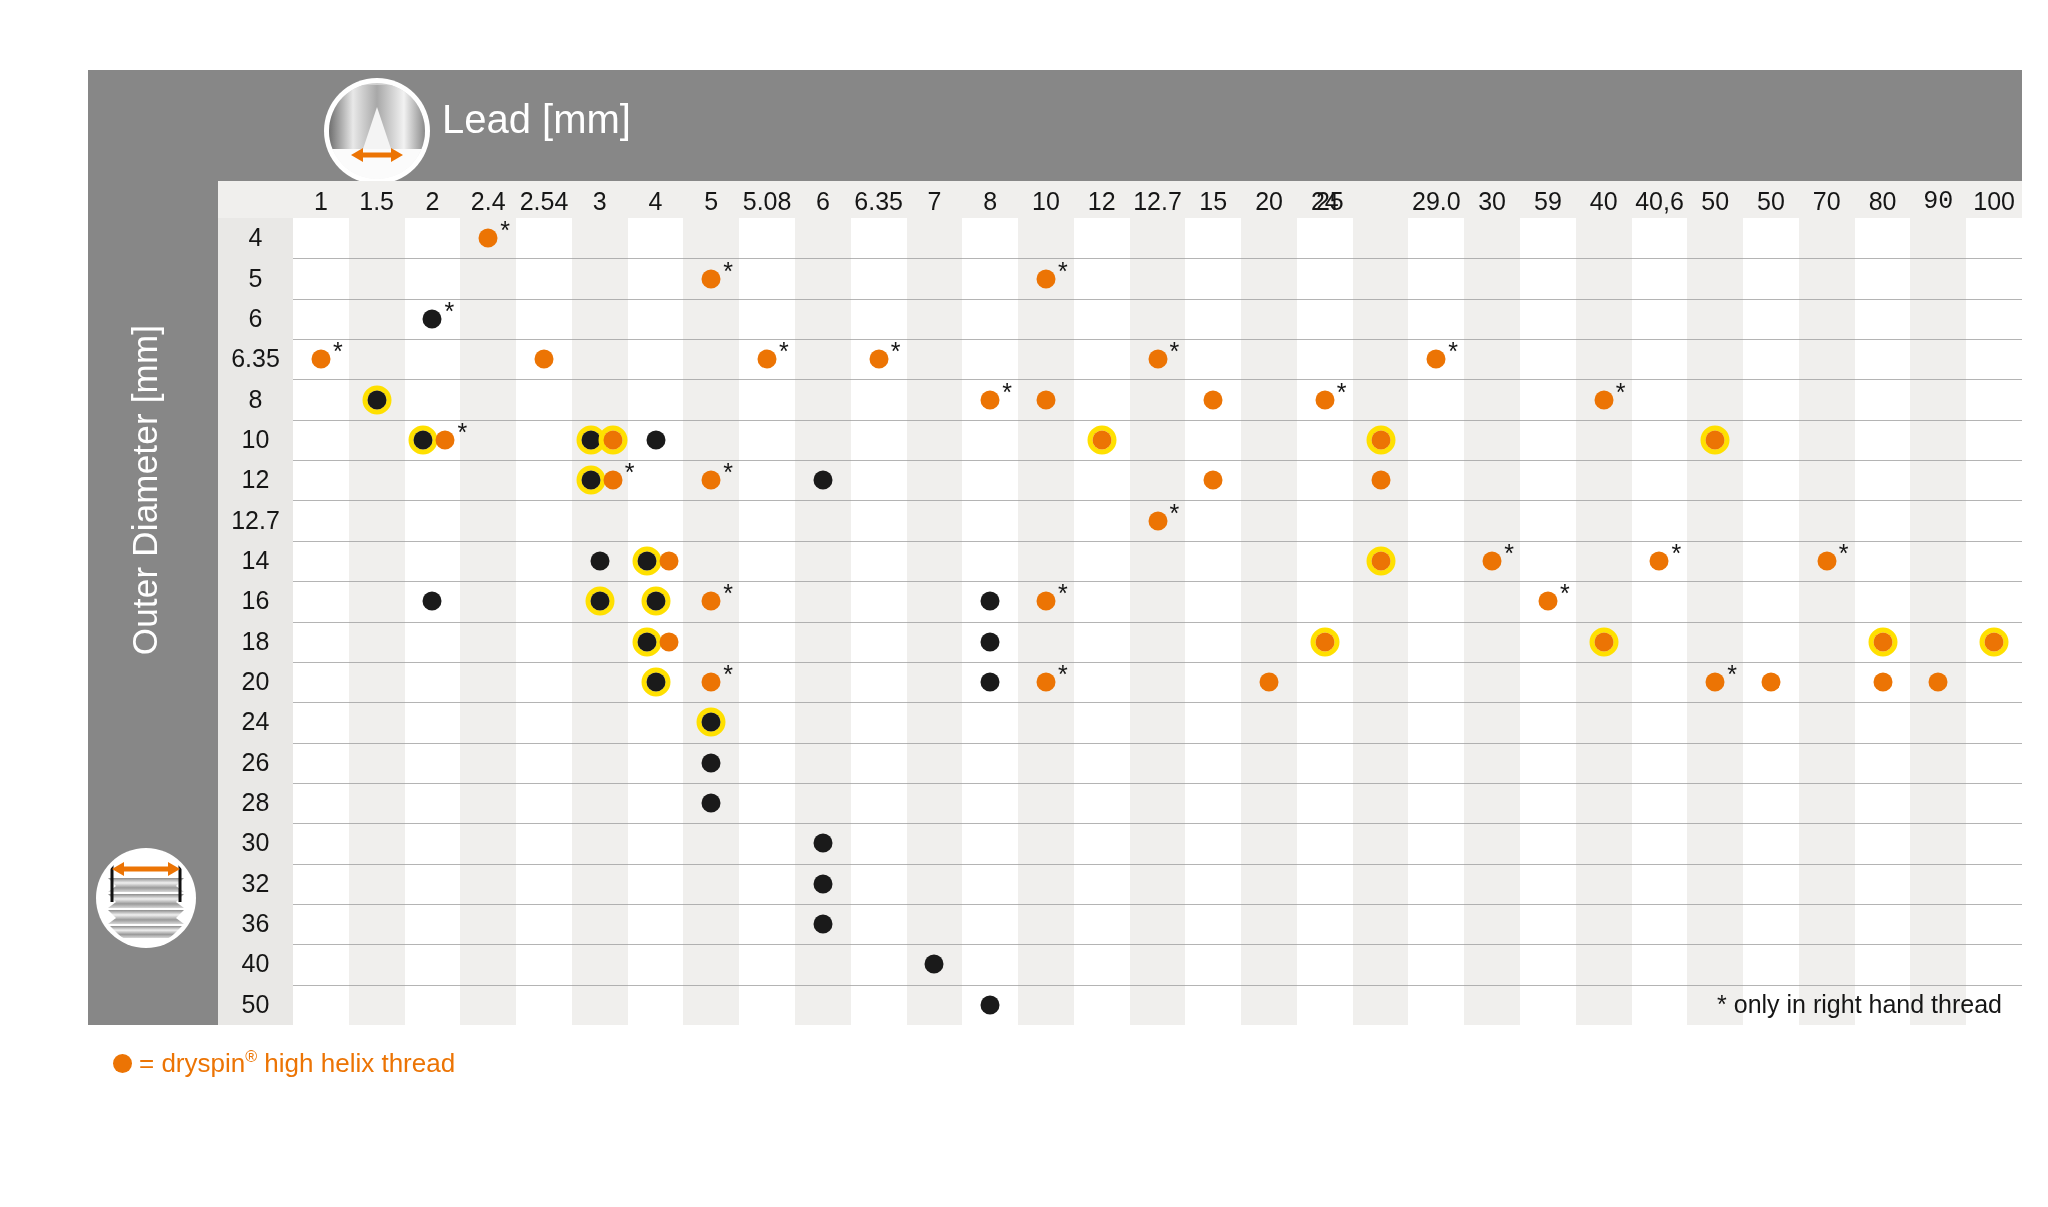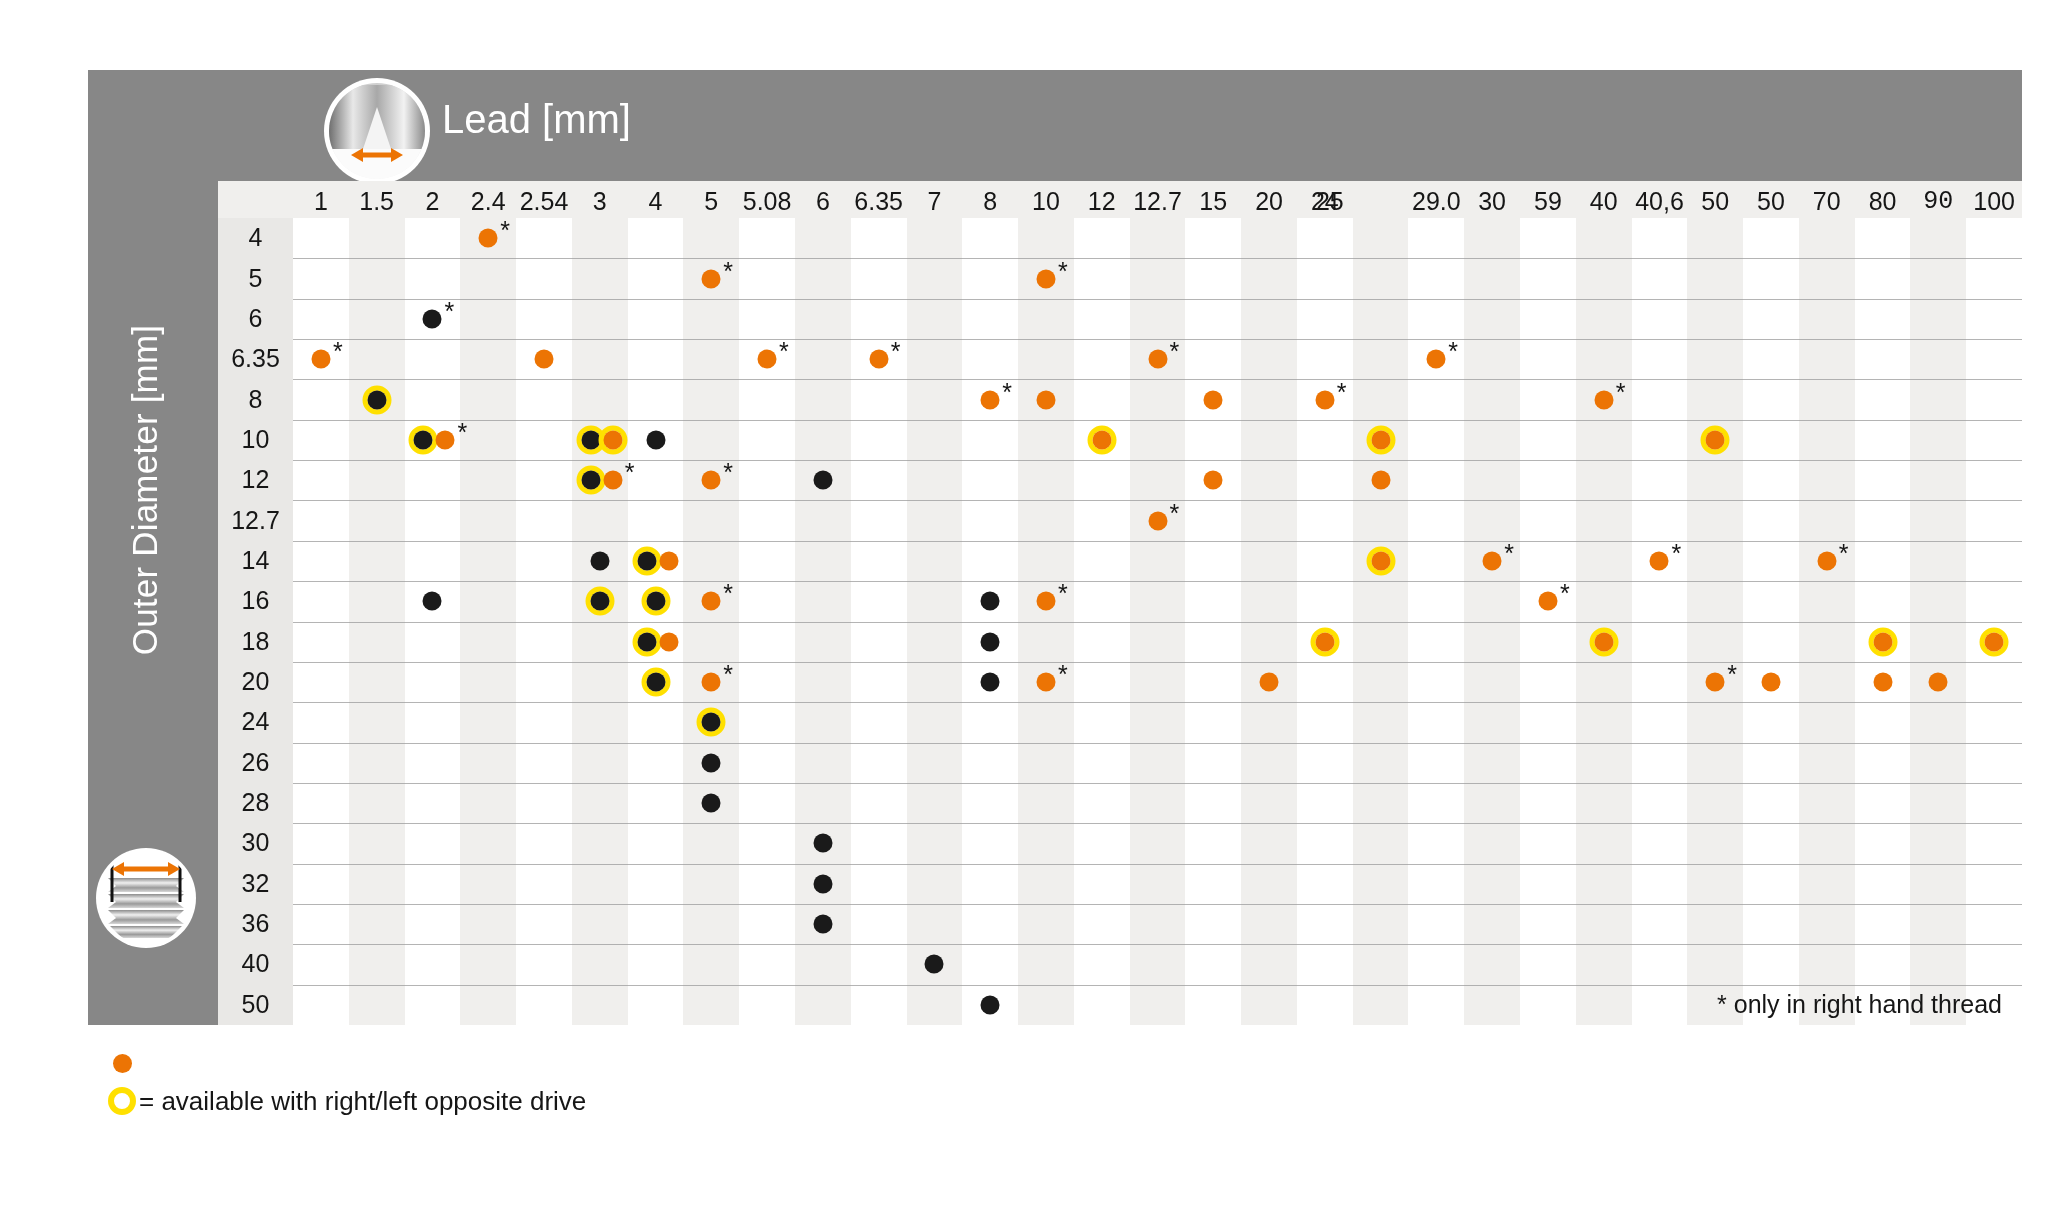--- a/index.html
+++ b/index.html
@@ -546,22 +546,17 @@
         </div>
       </div>
     <div class="footnote">* only in right hand thread</div>
   </div>
 
   <div class="legend">
     <div class="row">
       <span class="sw">
           <span class="dot orange"></span>
         </span>
-    </div>
-    <div class="row">
-      <span class="sw">
-          <span class="ring-hollow"></span>
-        </span>
-      <span class="txt black">= available with right/left opposite drive</span>
+      <span class="txt orange">= dryspin<sup>®</sup> high helix thread</span>
     </div>
   </div>
 
 </div>
 
 </body></html>

